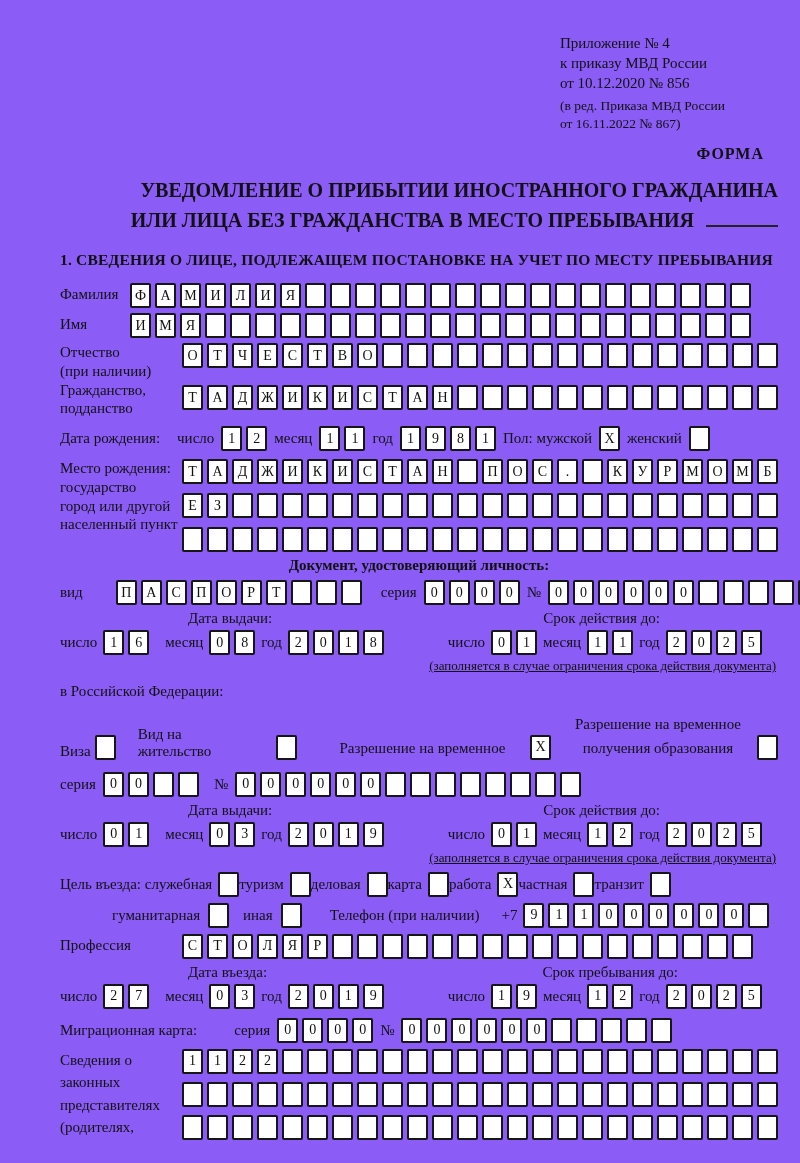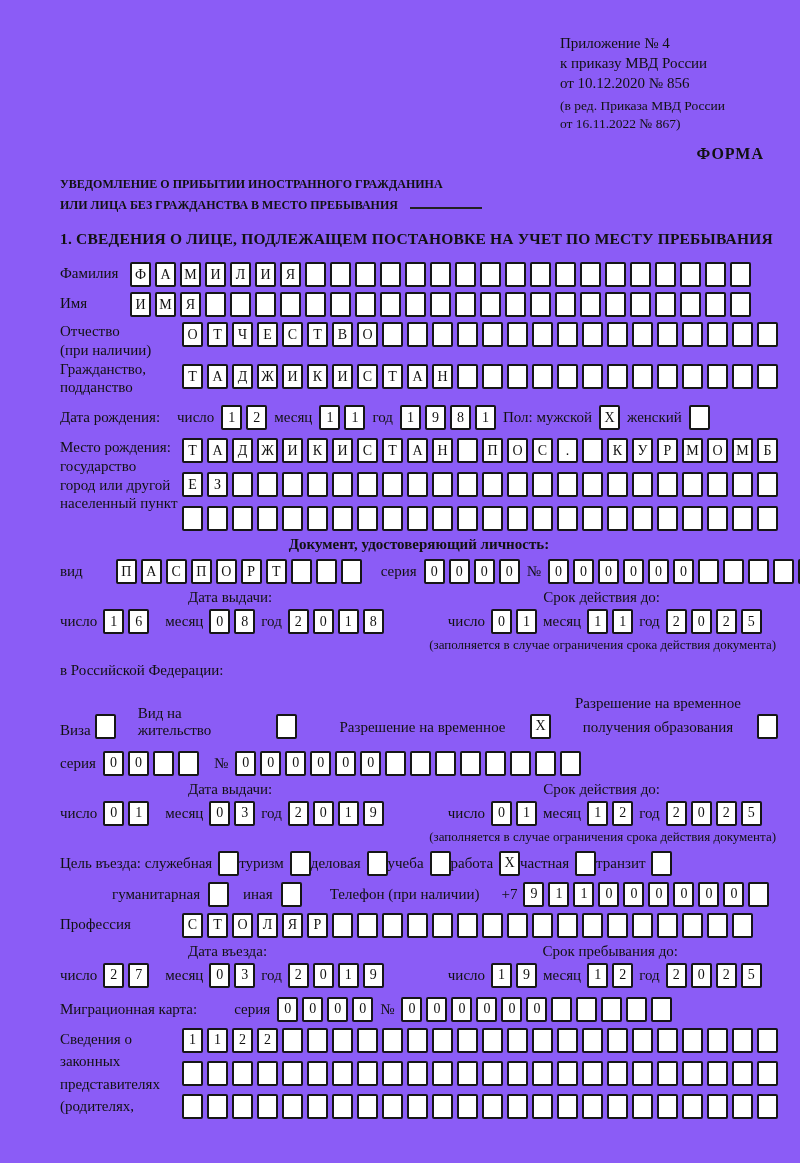--- a/index.html
+++ b/index.html
@@ -10,21 +10,21 @@
   }
   .content{padding:34px 22px 0 60px;box-sizing:border-box;}
 
   
   .appendix{margin-left:500px;font-size:15px;line-height:1.32;}
   .appendix .small{font-size:13.5px;}
   .appendix .gap{height:4px;}
   .forma{margin-top:12px;padding-right:14px;text-align:right;font-weight:bold;font-size:16px;letter-spacing:1px;}
 
   
-  .title{margin-top:12px;text-align:left;font-weight:bold;font-size:12px;line-height:1.5;}
+  .title{margin-top:12px;text-align:right;font-weight:bold;font-size:20px;line-height:1.5;}
   .blank-line{display:inline-block;width:72px;border-bottom:2px solid #222;height:14px;margin-left:12px;vertical-align:baseline;}
   .section-title{margin-top:16px;font-weight:bold;font-size:15.5px;letter-spacing:.2px;}
 
   
   .form-area{margin-top:14px;font-size:15px;}
   .frow{display:flex;align-items:flex-start;margin-bottom:5px;}
   .flabel{flex-shrink:0;padding-top:3px;}
   .cells{display:flex;gap:4px;flex-wrap:nowrap;}
   .cell{
     width:21px;height:25px;box-sizing:border-box;flex-shrink:0;
@@ -43,21 +43,21 @@
   .doc-head{text-align:center;font-weight:bold;font-size:15px;margin:4px 0 6px 0;}
 
   
   .dheads{display:flex;font-size:15px;margin-top:4px;}
   .dheads .dh1{margin-left:128px;}
   .dheads .dh2{margin-left:auto;margin-right:118px;}
   .dheads.entry .dh2{margin-right:100px;}
   .drow{display:flex;align-items:center;margin-top:3px;}
   .dgroup{display:flex;align-items:center;gap:6px;}
   .dgroup.right{margin-left:64px;}
-  .note{font-size:13px;text-align:right;padding-right:2px;margin-top:3px;}
+  .note{font-size:13px;text-align:right;padding-right:2px;margin-top:3px;text-decoration:underline;}
 
   
   .plain{font-size:15px;line-height:1.55;margin-top:6px;}
   .permit-row{display:flex;align-items:flex-end;margin-top:6px;margin-bottom:12px;}
   .permit-row .lab{padding-top:4px;}
   .permit-row .cell{margin-top:2px;}
   .pr-label{text-align:center;line-height:1.55;padding-top:4px;}
 
   
   .purpose-row{display:flex;align-items:center;margin-top:6px;margin-bottom:6px;flex-wrap:nowrap;}
@@ -529,21 +529,21 @@
             <span class="cell"></span>
           </span>
         <span class="lab">туризм</span>
         <span class="cells">
             <span class="cell"></span>
           </span>
         <span class="lab">деловая</span>
         <span class="cells">
             <span class="cell"></span>
           </span>
-        <span class="lab">учеба</span>
+        <span class="lab">карта</span>
         <span class="cells">
             <span class="cell"></span>
           </span>
         <span class="lab">работа</span>
         <span class="cells">
             <span class="cell">X</span>
           </span>
         <span class="lab">частная</span>
         <span class="cells">
             <span class="cell"></span>

